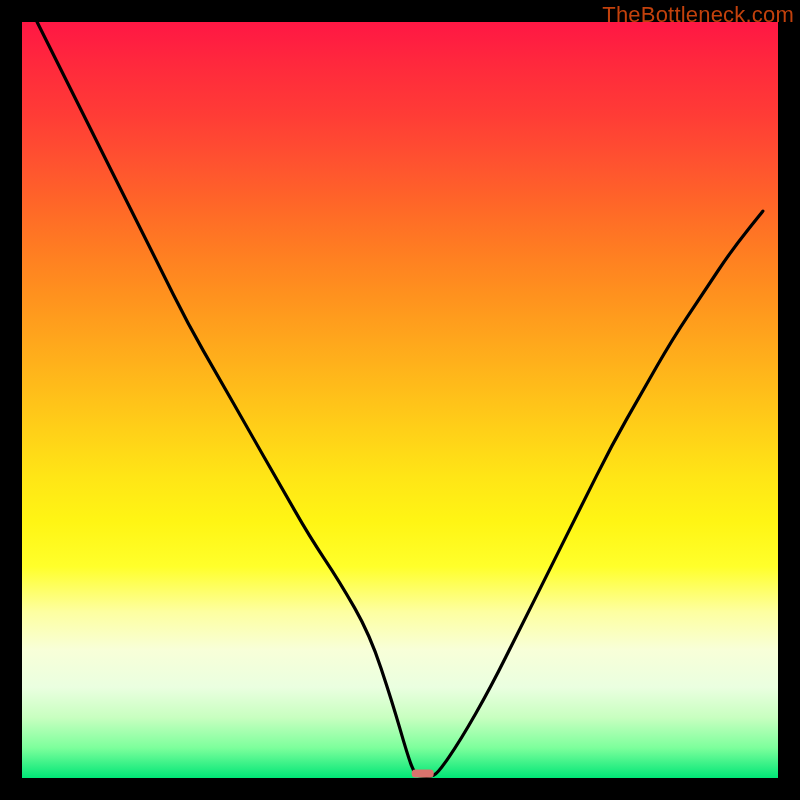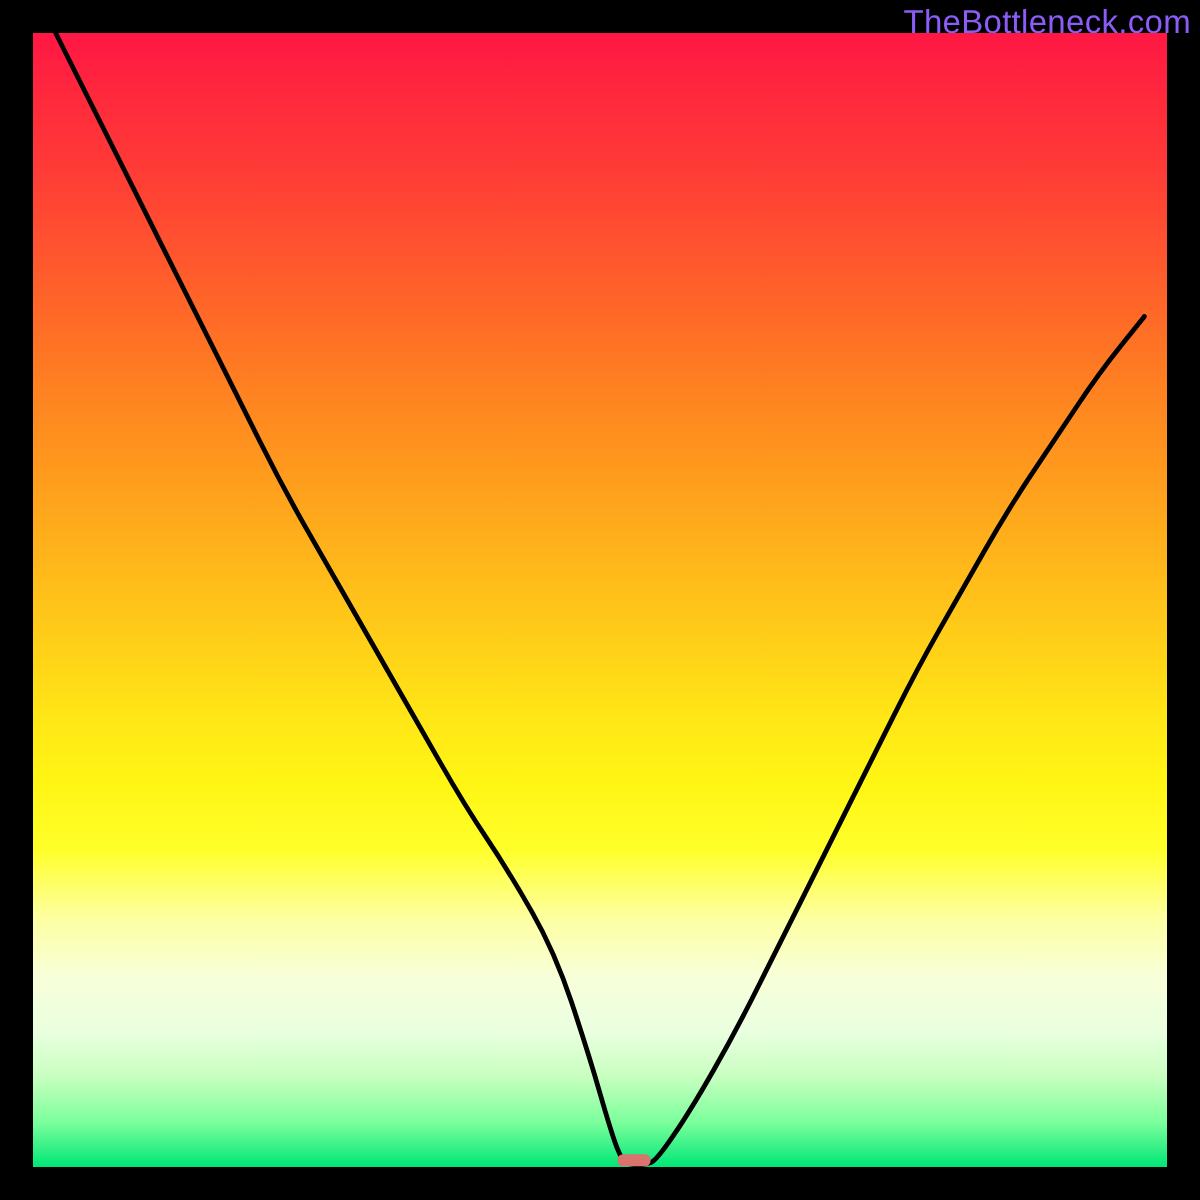--- a/index.html
+++ b/index.html
@@ -42,21 +42,21 @@
       #eaffe0 88%,
       #c8ffc0 92%,
       #7dff9c 96%,
       #00e676 100%
     );
   }
   .watermark {
     position: absolute;
     top: 2px;
     right: 6px;
-    color: #8b5cf6;
+    color: #c2410c;
     font-size: 22px;
     letter-spacing: 0.2px;
     font-weight: 400;
     user-select: none;
   }
   svg.curve-layer {
     position: absolute;
     left: 0;
     top: 0;
     width: 756px;

